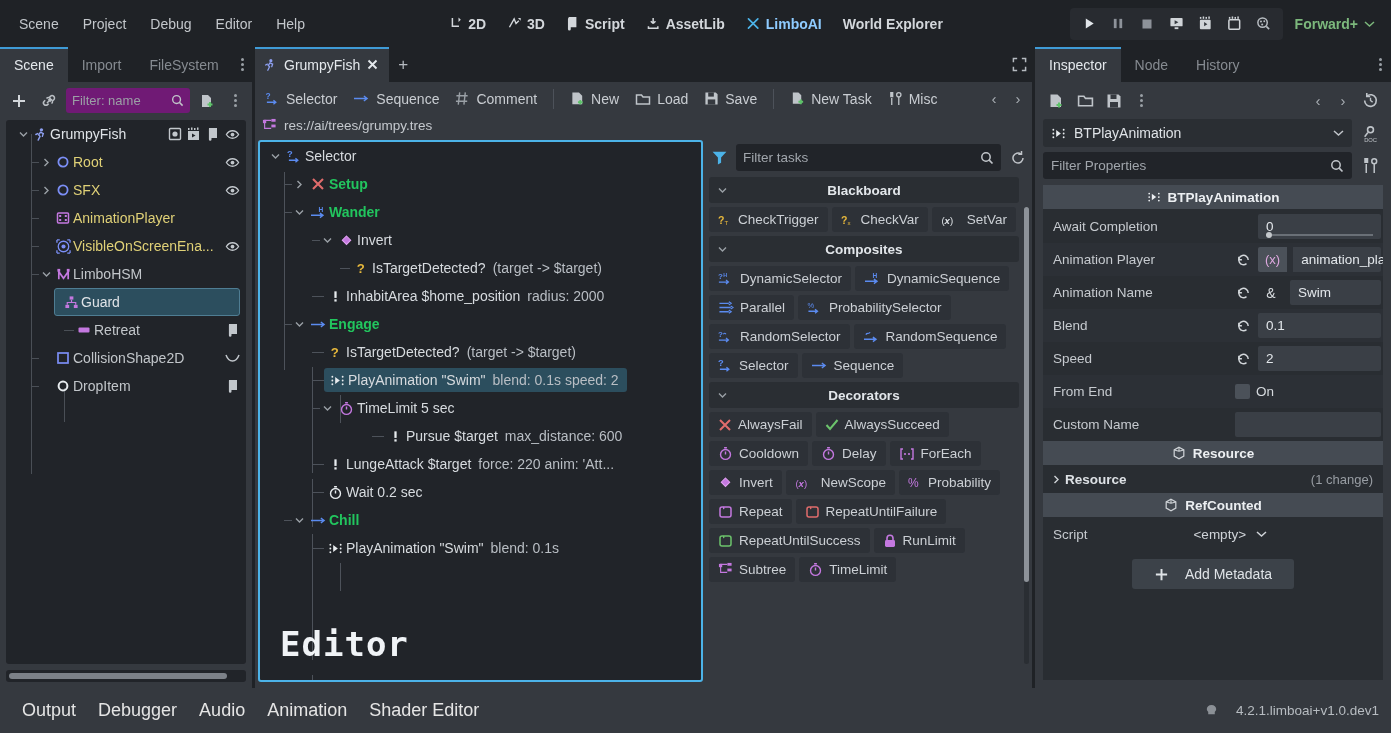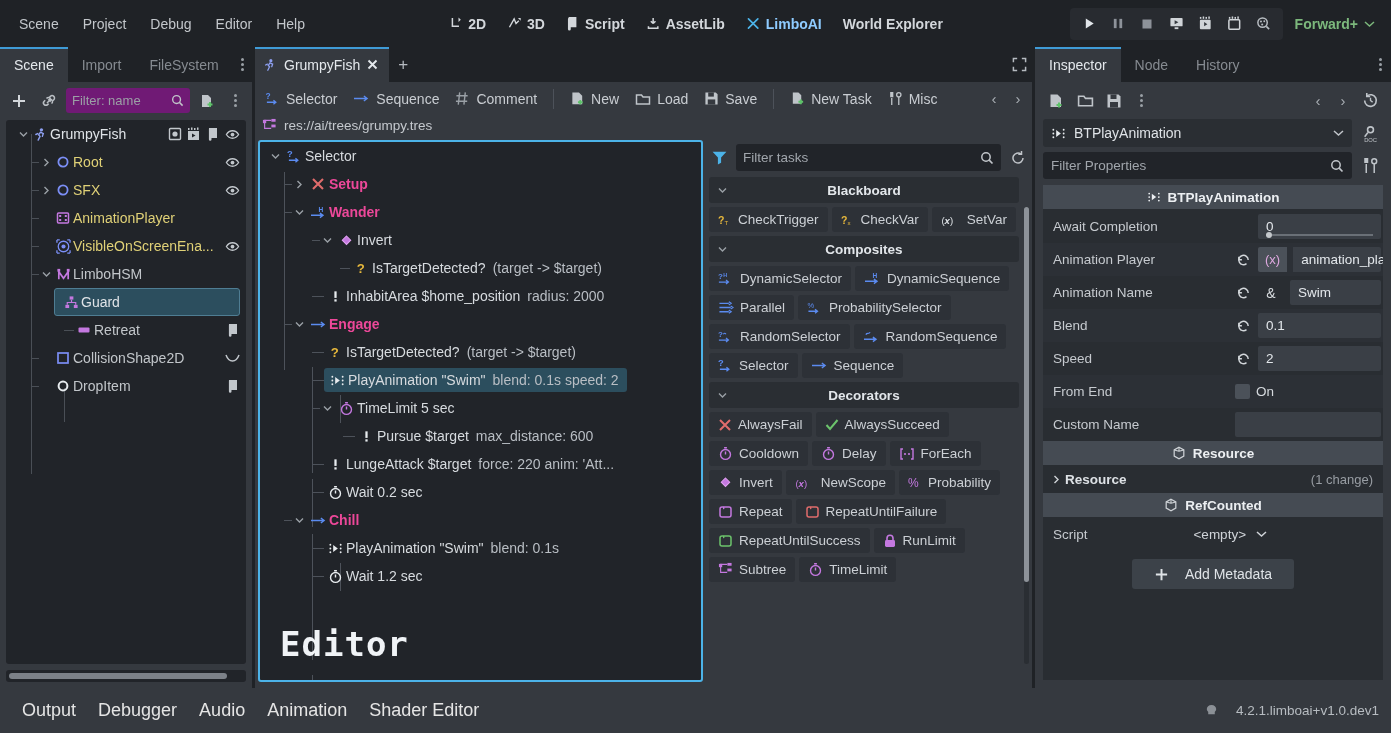--- a/index.html
+++ b/index.html
@@ -172,21 +172,21 @@
     height: 28px; display: flex; align-items: center; position: relative; cursor: default;
   }
   .btrow .arrow {
     width: 15px; flex: 0 0 15px; display: flex; align-items: center;
     justify-content: center; color: #9aa0a6; font-size: 9px;
   }
   .btrow .ico {
     width: 22px; flex: 0 0 22px; display: flex; align-items: center; justify-content: center;
   }
   .btrow .lbl { font-size: 14px; color: #d7dbdf; white-space: nowrap; }
-  .btrow .lbl.b { font-weight: bold; color: #ec4899; }
+  .btrow .lbl.b { font-weight: bold; color: #22c55e; }
   .btrow .sub { color: #b9bec4; }
   .btsel-bg {
     background: #2c4e5e; border-radius: 3px; padding: 2px 8px 2px 2px;
     display: flex; align-items: center; height: 24px;
   }
   .editor-watermark {
     position: absolute; left: 20px; bottom: 16px;
     font-family: "DejaVu Sans Mono", "Liberation Mono", monospace;
     font-size: 34px; font-weight: bold; color: #f0f3f6; letter-spacing: 1px;
   }
@@ -984,21 +984,21 @@
                 </span>
               <span class="ico">
                   <svg width="15" height="15" viewBox="0 0 16 16">
                     <circle cx="8" cy="9" r="5.3" fill="none" stroke="#c478e0" stroke-width="1.5"></circle>
                     <path d="M8 5.8V9M6.5 1.8h3" stroke="#c478e0" stroke-width="1.5"></path>
                   </svg>
                 </span>
               <span class="lbl">TimeLimit 5 sec</span>
             </div>
 
-            <div class="btrow" style="padding-left:72px;margin-left:11px;">
+            <div class="btrow" style="padding-left:112px;">
               <span style="width:12px;flex:0 0 12px;height:1px;background:#4d525a;"></span>
               <span class="ico">
                   <svg width="15" height="15" viewBox="0 0 16 16">
                     <rect x="6.8" y="2.5" width="2.4" height="7" fill="#e8ecef"></rect>
                     <rect x="6.8" y="11" width="2.4" height="2.4" fill="#e8ecef"></rect>
                   </svg>
                 </span>
               <span class="lbl">Pursue $target</span>
               <span class="lbl sub" style="padding-left:7px;">max_distance: 600</span>
             </div>
@@ -1051,30 +1051,20 @@
                     <path d="M5.5 4.2l5 3.8-5 3.8z" fill="#e8ecef"></path>
                     <circle cx="13.5" cy="4" r="1" fill="#e8ecef"></circle>
                     <circle cx="13.5" cy="8" r="1" fill="#e8ecef"></circle>
                     <circle cx="13.5" cy="12" r="1" fill="#e8ecef"></circle>
                   </svg>
                 </span>
               <span class="lbl">PlayAnimation "Swim"</span>
               <span class="lbl sub" style="padding-left:7px;">blend: 0.1s</span>
             </div>
 
-            <div class="btrow" style="padding-left:52px;">
-              <span style="width:12px;flex:0 0 12px;height:1px;background:#4d525a;"></span>
-              <span class="ico">
-                  <svg width="15" height="15" viewBox="0 0 16 16">
-                    <circle cx="8" cy="9" r="5.3" fill="none" stroke="#e8ecef" stroke-width="1.5"></circle>
-                    <path d="M8 5.8V9M6.5 1.8h3" stroke="#e8ecef" stroke-width="1.5"></path>
-                  </svg>
-                </span>
-              <span class="lbl">Wait 1.2 sec</span>
-            </div>
 
             <div class="editor-watermark">Editor</div>
           </div>
 
           <div class="palette">
             <div class="palette-top">
               <span style="padding:0 2px;">
                 <svg width="17" height="17" viewBox="0 0 16 16">
                     <path d="M1.5 2.5h13l-5 5.5v5l-3 1.5v-6.5z" fill="#4cb3e8"></path>
                   </svg>

